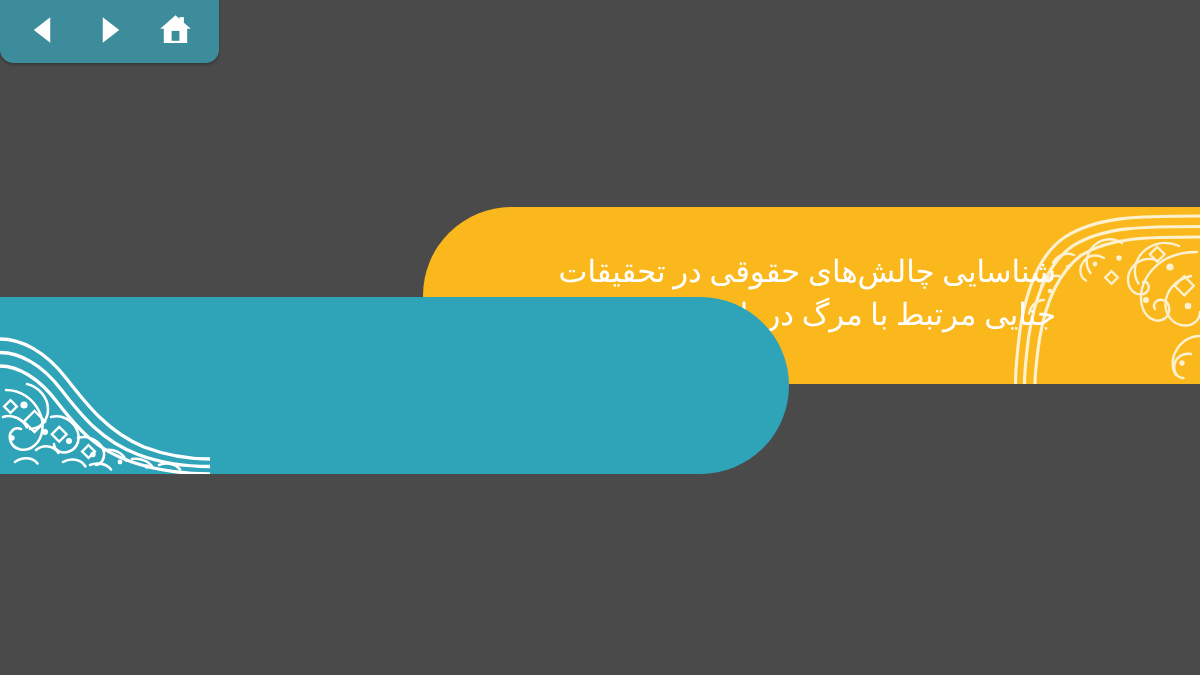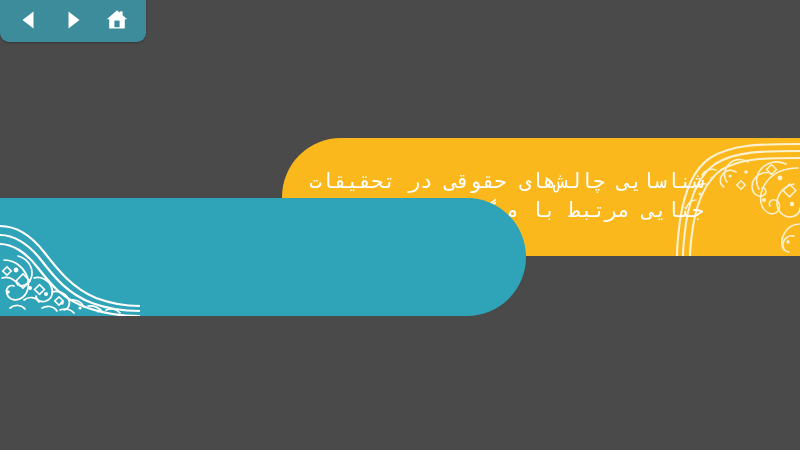--- a/index.html
+++ b/index.html
@@ -71,21 +71,21 @@
     transform: translateY(-50%);
     text-align: right;
     direction: rtl;
   }
   .title-line {
     color: #ffffff;
     font-size: 20.5px;
     line-height: 1.42;
     font-weight: 400;
     white-space: nowrap;
-    font-family: Liberation Mono, monospace;
+    font-family: Liberation Serif, serif;
   }
 
   
   .ornament-orange {
     position: absolute;
     right: 0;
     top: 0;
     width: 124px;
     height: 118px;
     pointer-events: none;

